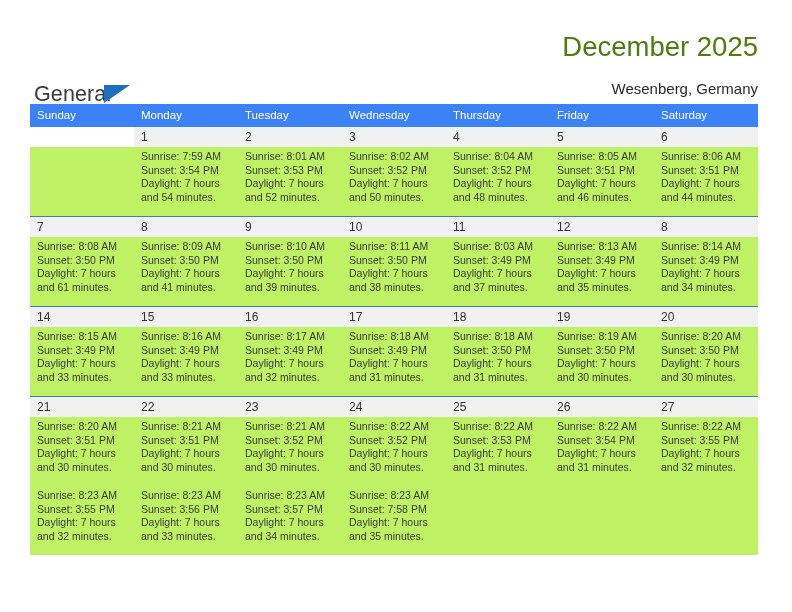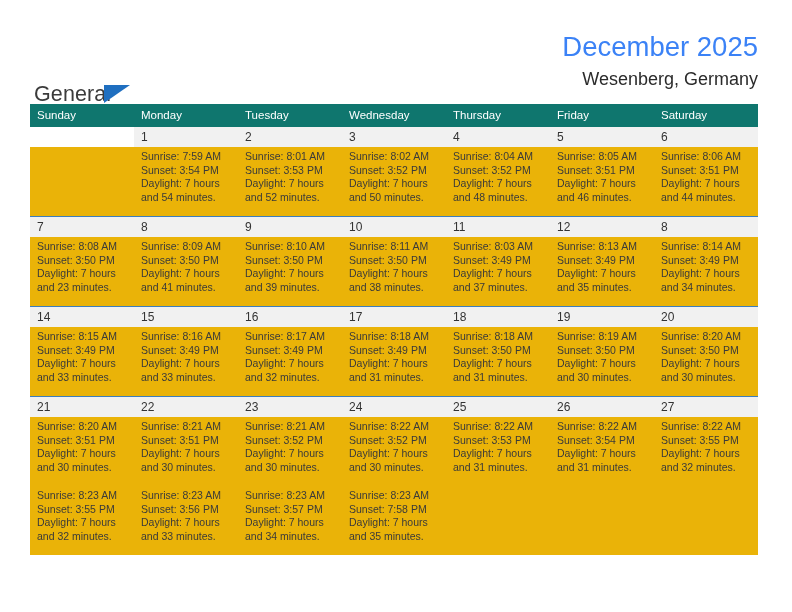--- a/index.html
+++ b/index.html
@@ -67,45 +67,45 @@
   }
 
   .title-block {
     position: absolute;
     right: 0;
     top: 0;
     text-align: right;
   }
   .cal-title {
     font-size: 27.5px;
-    color: #3b82f6;
+    color: #4d7c0f;
     line-height: 34px;
     white-space: nowrap;
   }
   .cal-subtitle {
-    font-size: 18px;
+    font-size: 15px;
     color: #2b2b2b;
     line-height: 20px;
-    margin-top: 5px;
+    margin-top: 15px;
     white-space: nowrap;
   }
 
   
   .calendar {
     position: absolute;
     left: 30px;
     top: 104px;
     width: 728px;
     border-collapse: collapse;
     table-layout: fixed;
   }
   .calendar col { width: 104px; }
 
   .calendar thead th {
-    background: #0f766e;
+    background: #3b82f6;
     color: #ffffff;
     font-size: 11.5px;
     font-weight: normal;
     text-align: left;
     padding: 5px 0 6px 7px;
     height: 12px;
     box-sizing: border-box;
   }
 
   
@@ -121,21 +121,21 @@
   }
   .calendar tr.nums td.empty {
     background: #ffffff;
   }
   .calendar tr.nums.first td {
     border-top: none;
   }
 
   
   .calendar tr.info td {
-    background: #eab308;
+    background: #bef264;
     font-size: 10.5px;
     color: #3a3a3a;
     line-height: 13.5px;
     padding: 3px 4px 12px 7px;
     vertical-align: top;
     height: 62px;
     box-sizing: border-box;
   }
   .info-line {
     white-space: nowrap;
@@ -242,21 +242,21 @@
         <td>10</td>
         <td>11</td>
         <td>12</td>
         <td>8</td>
       </tr>
       <tr class="info">
         <td>
           <div class="info-line">Sunrise: 8:08 AM</div>
           <div class="info-line">Sunset: 3:50 PM</div>
           <div class="info-line">Daylight: 7 hours</div>
-          <div class="info-line">and 23 minutes.</div>
+          <div class="info-line">and 61 minutes.</div>
         </td>
         <td>
           <div class="info-line">Sunrise: 8:09 AM</div>
           <div class="info-line">Sunset: 3:50 PM</div>
           <div class="info-line">Daylight: 7 hours</div>
           <div class="info-line">and 41 minutes.</div>
         </td>
         <td>
           <div class="info-line">Sunrise: 8:10 AM</div>
           <div class="info-line">Sunset: 3:50 PM</div>

